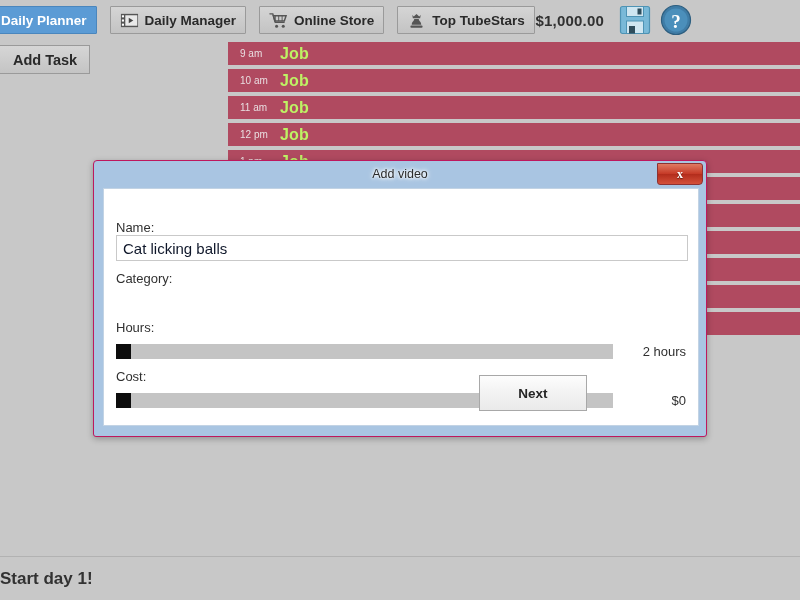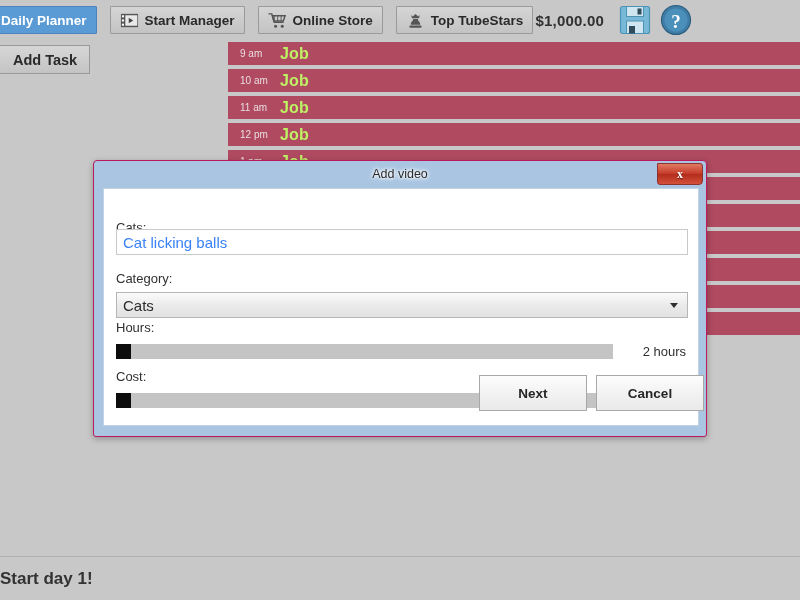--- a/index.html
+++ b/index.html
@@ -188,28 +188,28 @@
     background: #ffffff;
     border: 1px solid #c2d3e4;
   }
   .field-label {
     position: absolute;
     font-size: 13px;
     color: #303030;
   }
   #name-input {
     position: absolute;
-    left: 12px; top: 40px;
+    left: 12px; top: 46px;
     width: 572px; height: 26px;
     box-sizing: border-box;
     border: 1px solid #c9c9c9;
     background: #ffffff;
     font-family: "Liberation Sans", sans-serif;
     font-size: 15px;
-    color: #3b82f6;
+    color: #0f172a;
     padding: 0 6px;
     outline: none;
   }
   #category-select {
     position: absolute;
     left: 12px; top: 103px;
     width: 572px; height: 26px;
     box-sizing: border-box;
     border: 1px solid #b6b6b6;
     background: linear-gradient(#fbfbfb, #eaeaea 52%, #e2e2e2);
@@ -276,21 +276,21 @@
 
   <div class="tab-btn">
     <svg class="tb-icon" viewBox="0 0 20 20">
       <rect x="1" y="3" width="18" height="14" fill="#555"></rect>
       <rect x="2" y="4.5" width="2.2" height="2.2" fill="#fff"></rect>
       <rect x="2" y="8.9" width="2.2" height="2.2" fill="#fff"></rect>
       <rect x="2" y="13.3" width="2.2" height="2.2" fill="#fff"></rect>
       <rect x="5.6" y="4.5" width="12.6" height="11" fill="#e9e9e9"></rect>
       <polygon points="9.2,7 14,10 9.2,13" fill="#444"></polygon>
     </svg>
-    <span>Start Manager</span>
+    <span>Daily Manager</span>
   </div>
   <div class="tab-gap"></div>
 
   <div class="tab-btn">
     <svg class="tb-icon" viewBox="0 0 20 20">
       <path d="M1 3 h3 l2.6 9 h9.2" stroke="#555" stroke-width="1.5" fill="none" stroke-linecap="round"></path>
       <path d="M4.6 5 h13.4 l-1.9 5.6 h-10 z" fill="none" stroke="#555" stroke-width="1.5"></path>
       <path d="M6.6 5 v5.6 M10.2 5 v5.6 M13.8 5 v5.6" stroke="#555" stroke-width="1"></path>
       <circle cx="8" cy="16" r="1.6" fill="#555"></circle>
       <circle cx="15" cy="16" r="1.6" fill="#555"></circle>
@@ -380,41 +380,36 @@
 
   <div id="dialog-titlebar">
     <span id="dialog-title">Add video</span>
     <div id="dialog-close">
       <span>x</span>
     </div>
   </div>
 
   <div id="dialog-body">
 
-    <span class="field-label" style="left:12px; top:31px;">Cats:</span>
+    <span class="field-label" style="left:12px; top:31px;">Name:</span>
     <input id="name-input" type="text" value="Cat licking balls" style="">
 
     <span class="field-label" style="left:12px; top:82px;">Category:</span>
-    <div id="category-select">
-      <span id="category-value">Cats</span>
-      <span id="category-arrow"></span>
-    </div>
 
     <span class="field-label" style="left:12px; top:131px;">Hours:</span>
     <div class="slider" style="top:155px;">
       <div class="slider-handle"></div>
     </div>
     <span class="slider-value" style="top:155px;">2 hours</span>
 
     <span class="field-label" style="left:12px; top:180px;">Cost:</span>
     <div class="slider" style="top:204px;">
       <div class="slider-handle"></div>
     </div>
     <span class="slider-value" style="top:204px;">$0</span>
 
     <button class="dlg-btn" id="next-btn">Next</button>
-    <button class="dlg-btn" id="cancel-btn">Cancel</button>
   </div>
 </div>
 
 <div id="status-bar">
   <span id="status-text">Start day 1!</span>
 </div>
 
 </body></html>

